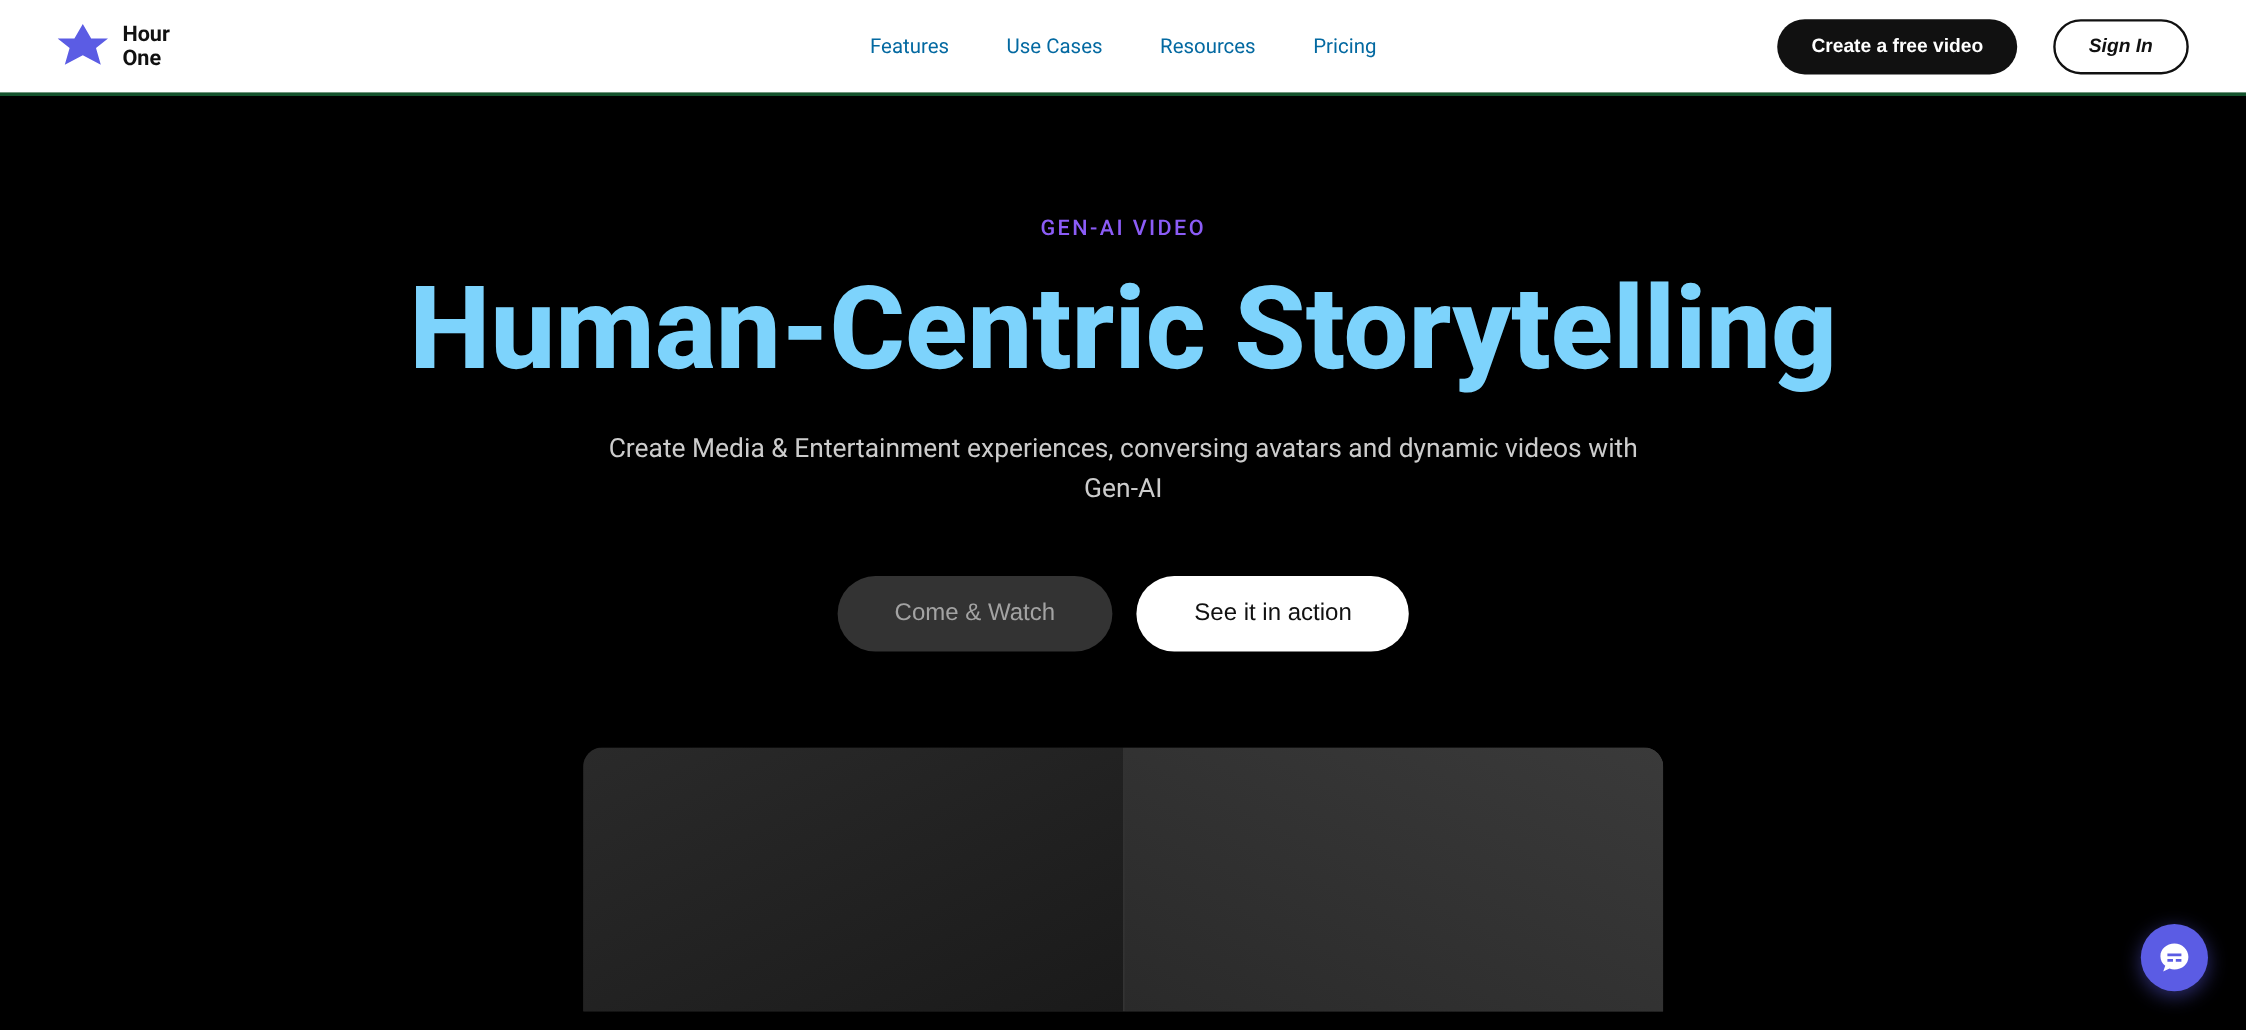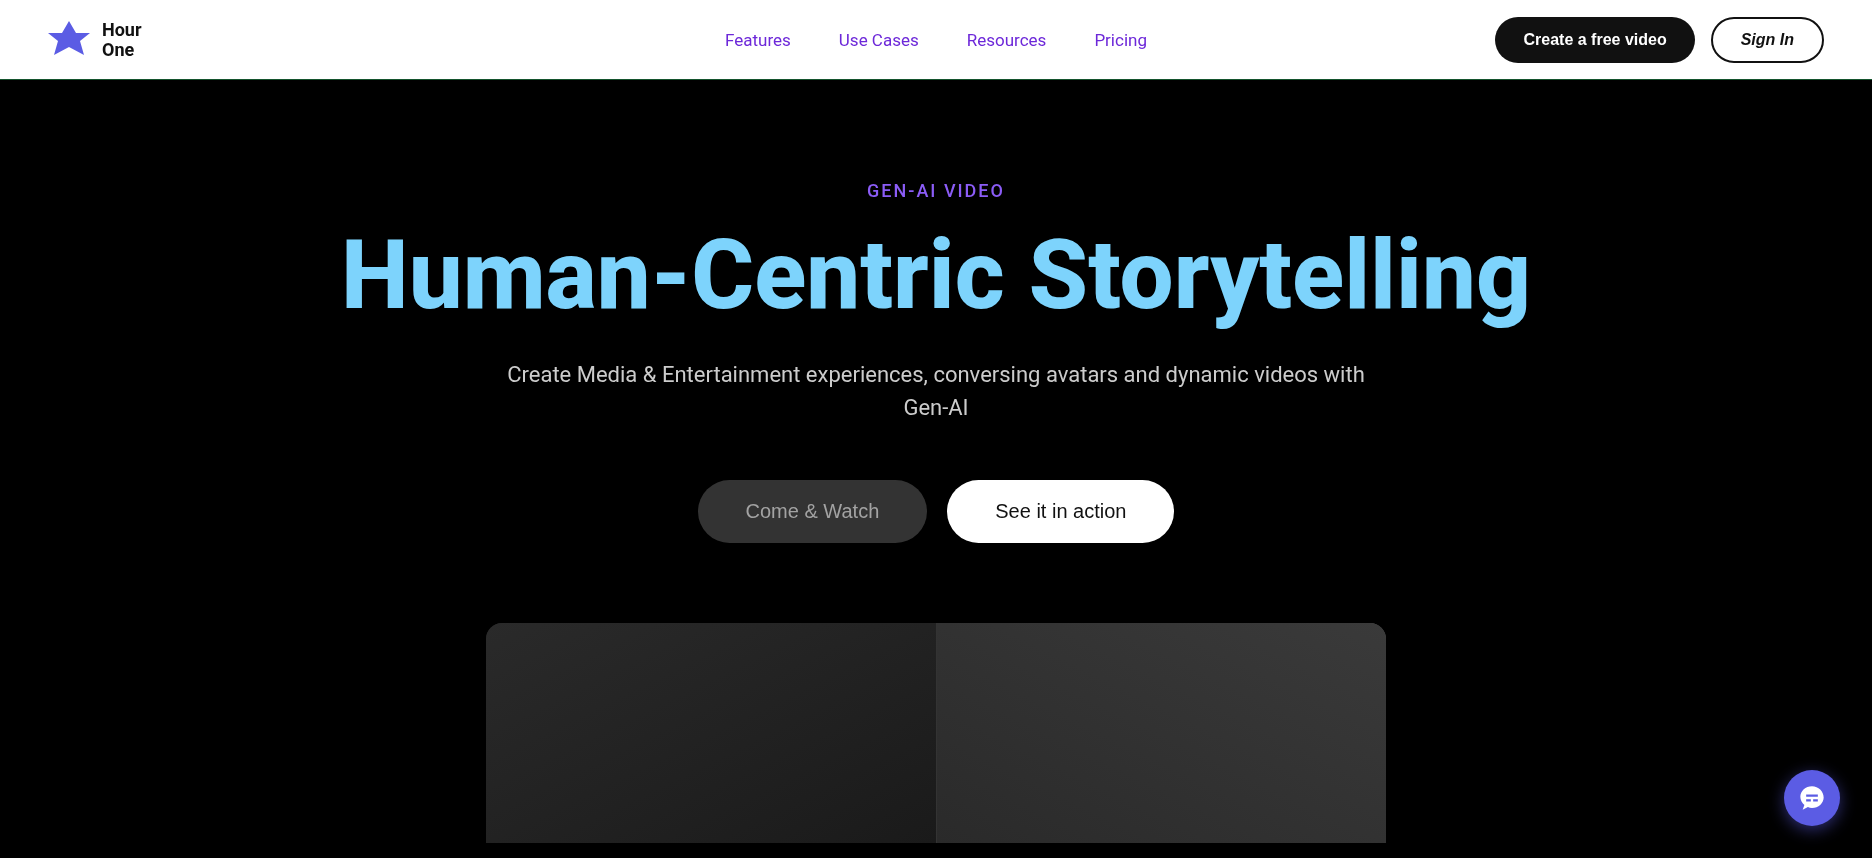--- a/index.html
+++ b/index.html
@@ -16,21 +16,21 @@
     }
 
     
     .navbar {
       display: flex;
       align-items: center;
       justify-content: space-between;
       padding: 0 48px;
       height: 80px;
       background: #ffffff;
-      border-bottom: 1px solid #14532d;
+      border-bottom: 3px solid #14532d;
       position: relative;
       z-index: 10;
     }
 
     .navbar-left {
       display: flex;
       align-items: center;
       gap: 12px;
     }
 
@@ -50,30 +50,30 @@
       display: flex;
       align-items: center;
       gap: 48px;
       position: absolute;
       left: 50%;
       transform: translateX(-50%);
     }
 
     .nav-link {
       font-size: 17px;
-      color: #6d28d9;
+      color: #0369a1;
       text-decoration: none;
       cursor: pointer;
       text-align: right;
     }
 
     .navbar-right {
       display: flex;
       align-items: flex-end;
-      gap: 16px;
+      gap: 30px;
     }
 
     .btn-create {
       background: #111;
       color: #fff;
       border: none;
       border-radius: 50px;
       padding: 14px 28px;
       font-size: 16px;
       font-weight: 600;

